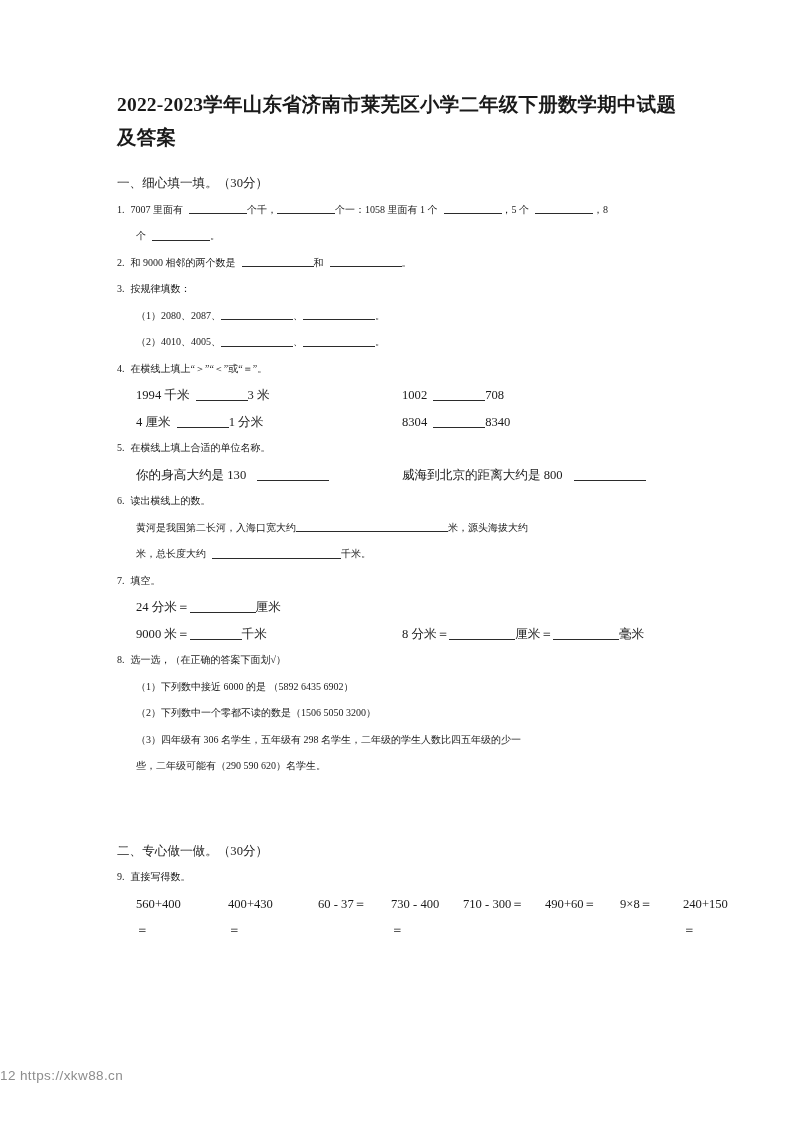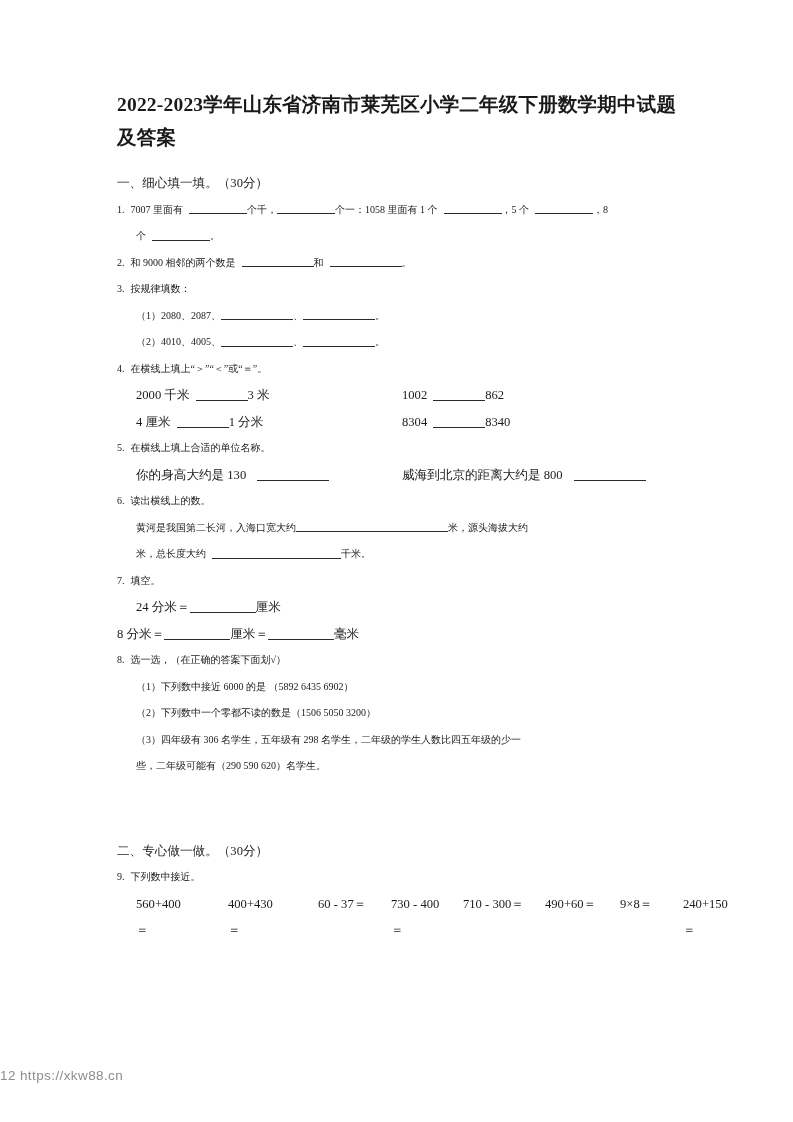--- a/index.html
+++ b/index.html
@@ -147,24 +147,24 @@
         <span>（2）</span><span>4010、4005、</span><span class="bl bl-xxl"></span><span>、</span><span class="bl bl-xxl"></span><span>。</span>
       </div>
     </div>
 
     <div class="q">
       <div class="q-line">
         <span>4.</span><span class="sp"></span><span>在横线上填上“＞”“＜”或“＝”。</span>
       </div>
       <div class="twocol">
         <div class="c1">
-          <span>2000 千米</span><span class="sp"></span><span class="bl bl-m"></span><span>3 米</span>
-        </div>
-        <div class="c2">
-          <span>1002</span><span class="sp"></span><span class="bl bl-m"></span><span>862</span>
+          <span>1994 千米</span><span class="sp"></span><span class="bl bl-m"></span><span>3 米</span>
+        </div>
+        <div class="c2">
+          <span>1002</span><span class="sp"></span><span class="bl bl-m"></span><span>708</span>
         </div>
       </div>
       <div class="twocol">
         <div class="c1">
           <span>4 厘米</span><span class="sp"></span><span class="bl bl-m"></span><span>1 分米</span>
         </div>
         <div class="c2">
           <span>8304</span><span class="sp"></span><span class="bl bl-m"></span><span>8340</span>
         </div>
       </div>
@@ -199,20 +199,23 @@
     <div class="q">
       <div class="q-line">
         <span>7.</span><span class="sp"></span><span>填空。</span>
       </div>
       <div class="twocol">
         <div class="c1">
           <span>24 分米＝</span><span class="bl bl-xl"></span><span>厘米</span>
         </div>
       </div>
       <div class="twocol">
+        <div class="c1">
+          <span>9000 米＝</span><span class="bl bl-m"></span><span>千米</span>
+        </div>
         <div class="c2">
           <span>8 分米＝</span><span class="bl bl-xl"></span><span>厘米＝</span><span class="bl bl-xl"></span><span>毫米</span>
         </div>
       </div>
     </div>
 
     <div class="q">
       <div class="q-line">
         <span>8.</span><span class="sp"></span><span>选一选，（在正确的答案下面划√）</span>
       </div>
@@ -229,21 +232,21 @@
         <span>些，二年级可能有（290  590    620）名学生。</span>
       </div>
     </div>
 
     <div class="gap"></div>
 
     <div class="sec-head">二、专心做一做。（30分）</div>
 
     <div class="q">
       <div class="q-line">
-        <span>9.</span><span class="sp"></span><span>下列数中接近。</span>
+        <span>9.</span><span class="sp"></span><span>直接写得数。</span>
       </div>
       <div class="arith">
         <span class="cell" style="width:74px">560+400</span><span class="sp3"></span><span class="cell" style="width:72px">400+430</span><span class="sp3"></span><span class="cell" style="width:67px">60 - 37＝</span><span class="sp"></span><span class="cell" style="width:72px">730 - 400</span><span class="cell" style="width:82px">710 - 300＝</span><span class="cell" style="width:69px">490+60＝</span><span class="sp"></span><span class="cell" style="width:52px">9×8＝</span><span class="sp2"></span><span class="cell">240+150</span>
       </div>
       <div class="arith">
         <span class="cell" style="width:74px">＝</span><span class="sp3"></span><span class="cell" style="width:72px">＝</span><span class="sp3"></span><span class="cell" style="width:67px"></span><span class="sp"></span><span class="cell" style="width:72px">＝</span><span class="cell" style="width:82px"></span><span class="cell" style="width:69px"></span><span class="sp"></span><span class="cell" style="width:52px"></span><span class="sp2"></span><span class="cell">＝</span>
       </div>
     </div>
 
   </div>

